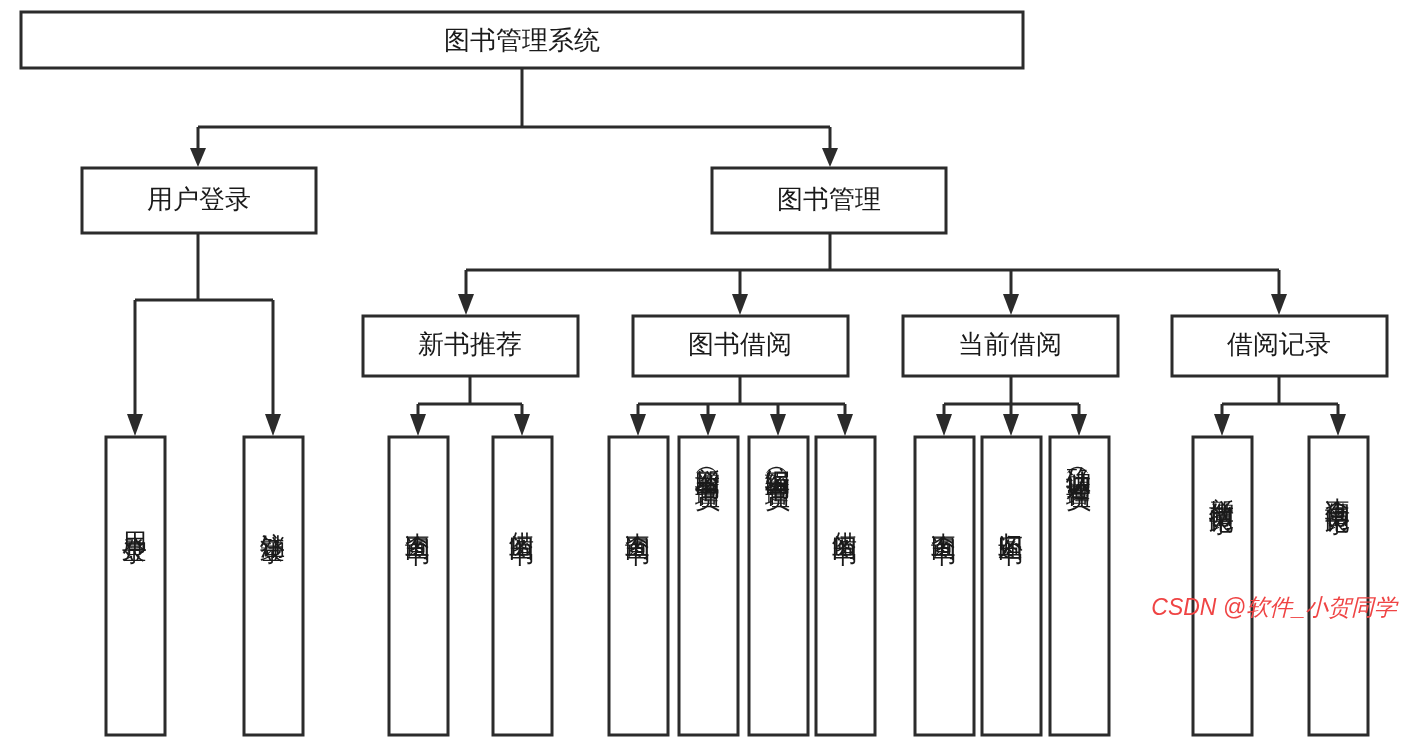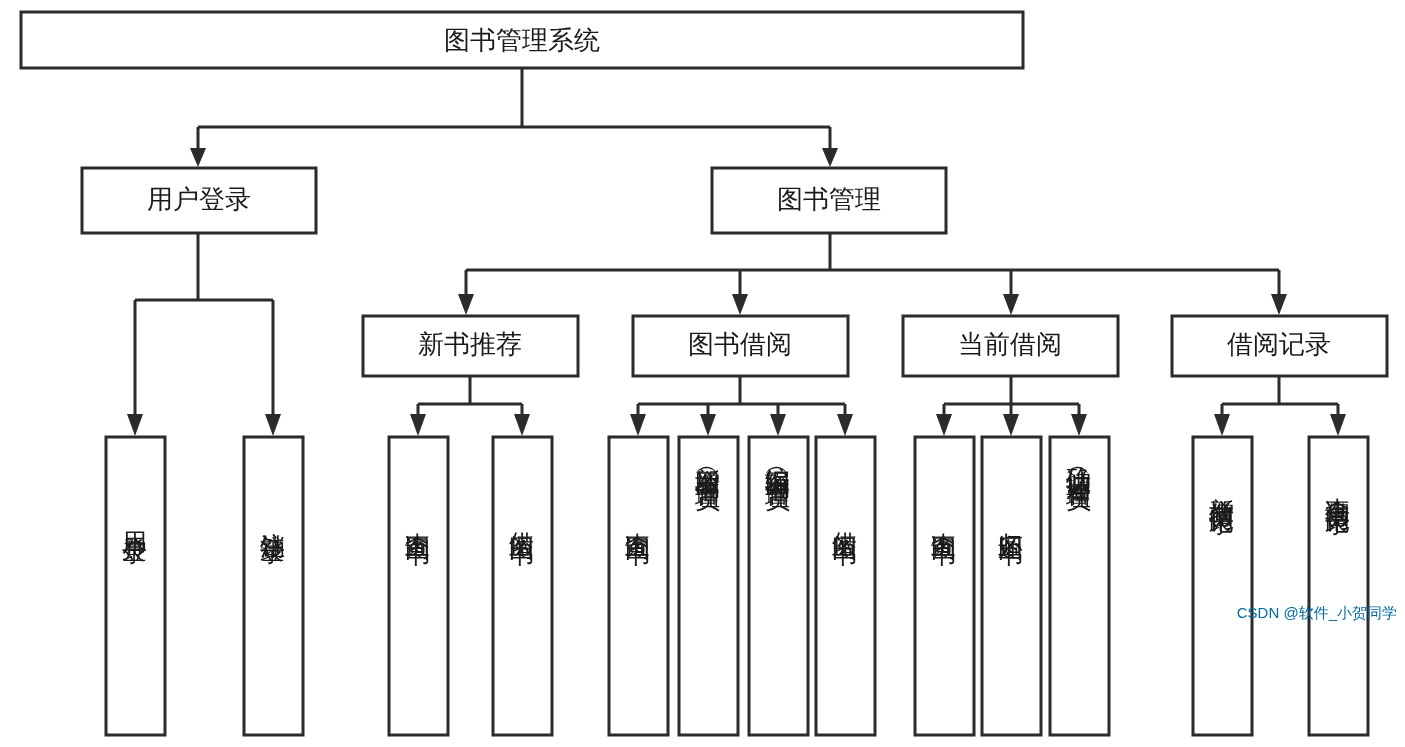--- a/index.html
+++ b/index.html
@@ -60,25 +60,26 @@
     glyph-orientation-vertical: 0;
     letter-spacing: 3px;
     text-anchor: start;
     dominant-baseline: auto;
   }
   .watermark {
     position: absolute;
     right: 8px;
     bottom: 6px;
     font-family: "Liberation Sans", sans-serif;
-    font-size: 15px;
-    color: #0369a1;
+    font-size: 23px;
+    color: #ef4444;
     white-space: nowrap;
     user-select: none;
     pointer-events: none;
+    font-style: italic;
   }
 </style>
 </head>
 <body>
 
 <div id="diagram-root">
 
   <svg id="flowchart" viewBox="0 0 1405 747" xmlns="http://www.w3.org/2000/svg">
 
     <g>

